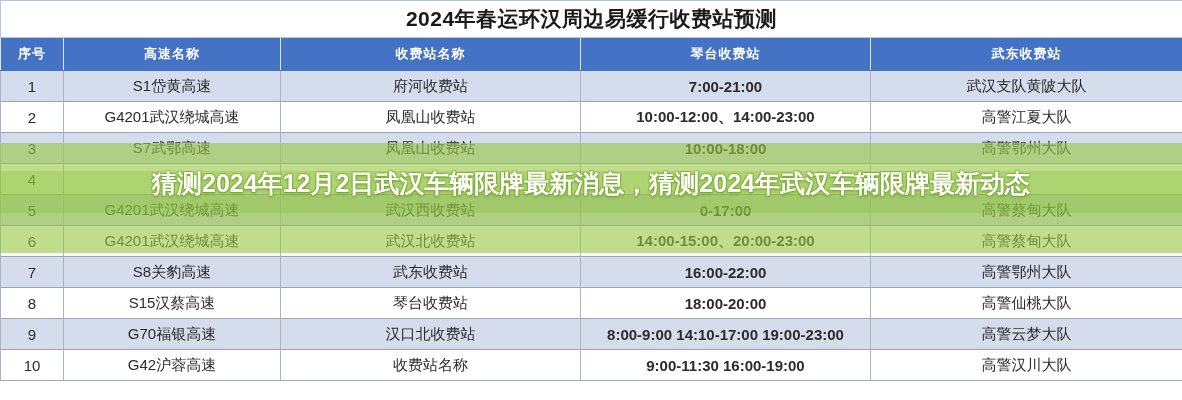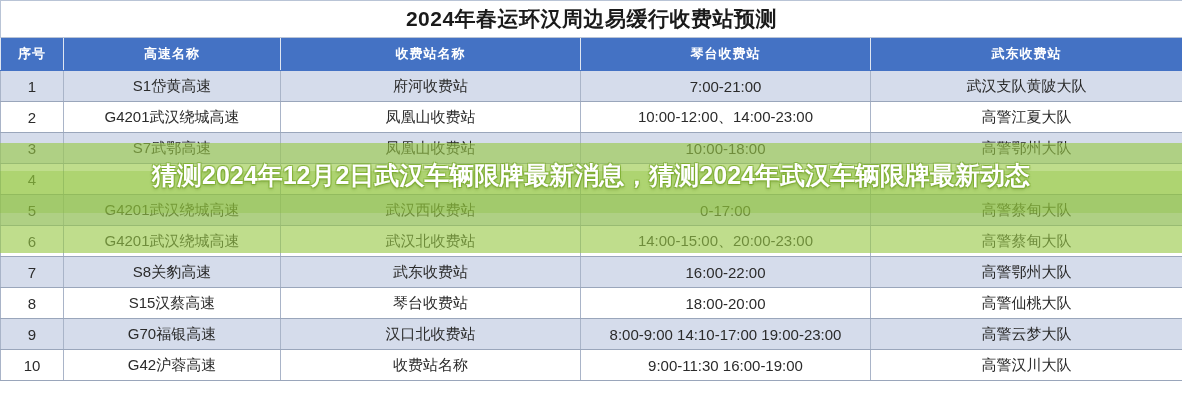--- a/index.html
+++ b/index.html
@@ -73,38 +73,38 @@
     border-right: 1px solid #a9b4c8;
     border-bottom: 1px solid #9aa6bb;
     padding: 0 4px;
     white-space: nowrap;
     overflow: hidden;
   }
   tbody.body-rows tr.shade td { background: #d5dceb; }
   tbody.body-rows tr.plain td { background: #ffffff; }
 
   td.cell-idx  { font-size: 15px; }
-  td.cell-time { letter-spacing: 0px; }
+  td.cell-time { letter-spacing: 0px; font-weight: bold; }
 
   
   .green-band {
     position: absolute;
     left: 0;
     width: 1182px;
     pointer-events: none;
   }
   .band-a { top: 143px;  height: 28px; background: rgba(152, 200, 70, 0.62); }
   .band-b { top: 171px;  height: 42px; background: rgba(143, 196, 58, 0.72); }
   .band-c { top: 213px;  height: 40px; background: rgba(152, 200, 70, 0.62); }
 
   
   .headline {
     position: absolute;
     left: 0;
-    top: 156px;
+    top: 164px;
     width: 1182px;
     text-align: center;
     font-size: 25px;
     font-weight: bold;
     line-height: 38px;
     color: #ffffff;
     letter-spacing: 0px;
     text-shadow:
       -1px -1px 0 rgba(120,170,40,.55),
        1px -1px 0 rgba(120,170,40,.55),

